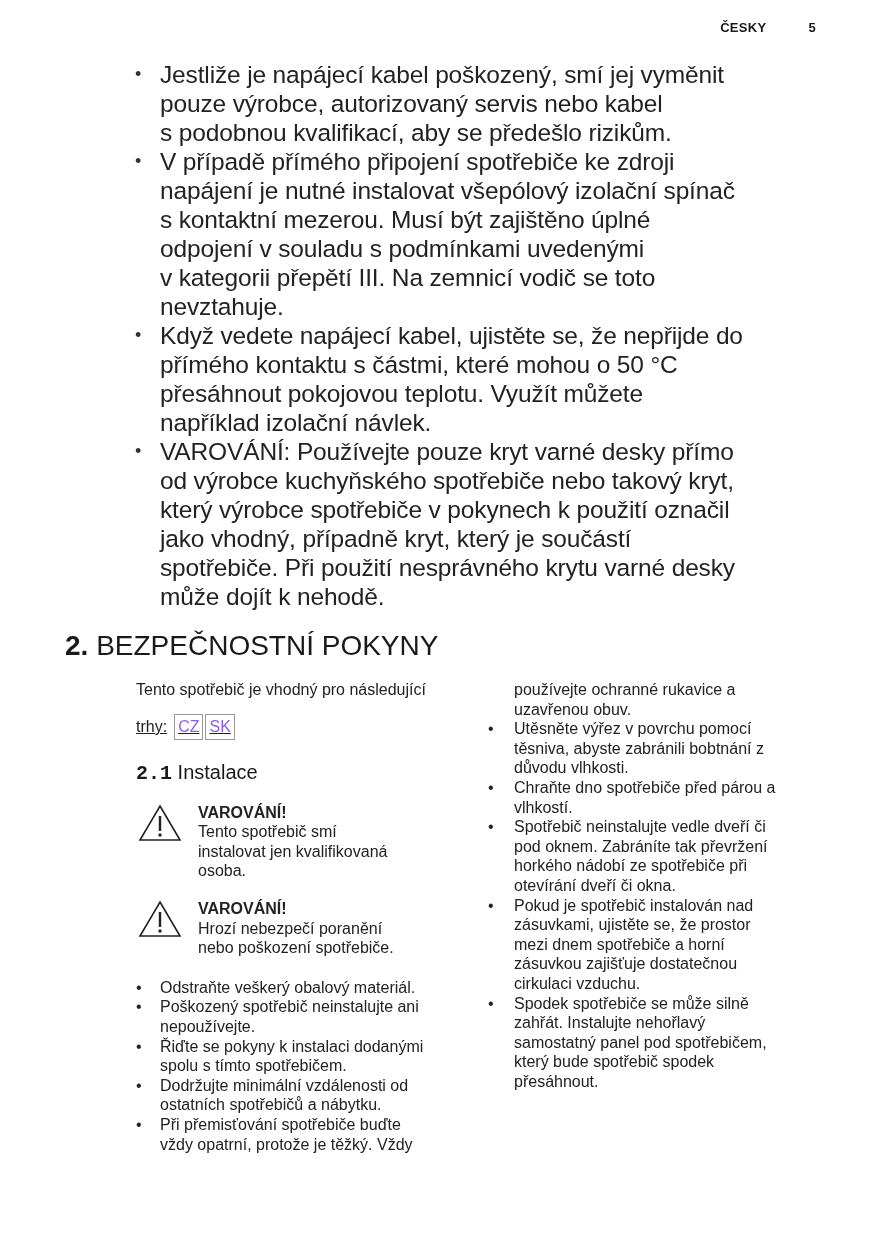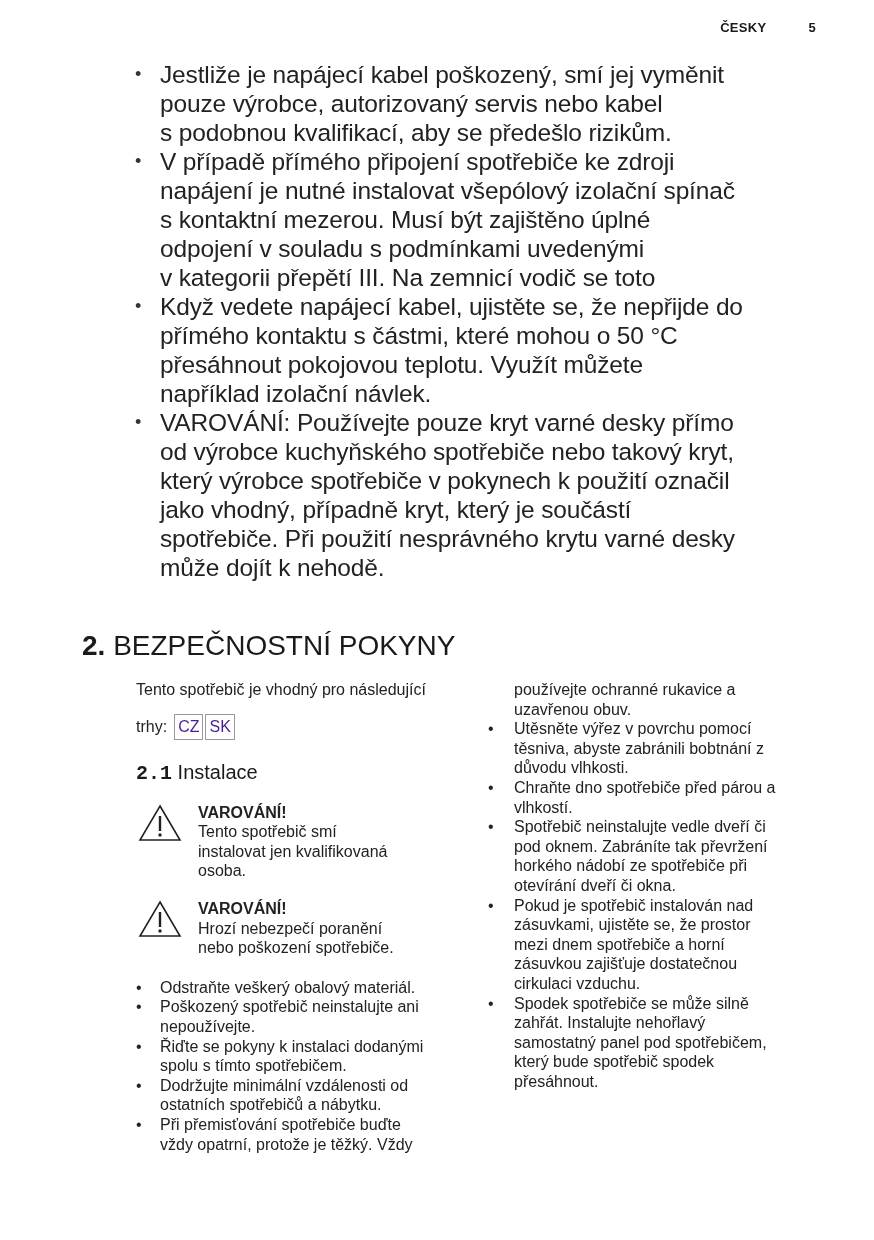--- a/index.html
+++ b/index.html
@@ -19,33 +19,33 @@
     .top-list li {
       position: relative; padding-left: 29px;
       font-size: 24.5px; line-height: 29px; color: #222;
       letter-spacing: -0.15px;
     }
     .top-list li .bullet {
       position: absolute; left: 4px; top: 0; font-size: 18px; color: #333;
     }
     .top-list li .line { display: block; white-space: nowrap; }
     .section-title {
-      position: absolute; left: 82px; top: 630px;
+      position: absolute; left: 65px; top: 630px;
       font-size: 28px; color: #1a1a1a; white-space: nowrap;
     }
     .section-title .num { font-weight: bold; }
     .col-left { position: absolute; left: 136px; top: 680px; width: 330px; }
     .col-right { position: absolute; left: 488px; top: 680px; width: 330px; }
     .small { font-size: 16px; line-height: 19.6px; color: #222; }
     .line { display: block; white-space: nowrap; }
-    .markets { display: flex; align-items: center; margin-top: 14px; }
+    .markets { display: flex; align-items: center; margin-top: 14px; text-decoration: underline; }
     .markets .label { margin-right: 7px; }
     .market-box {
       border: 1px solid #999; padding: 2px 3px; font-size: 16px; line-height: 20px;
-      margin-right: 2px; color: #4c1d95;
+      margin-right: 2px; color: #8b5cf6;
     }
     .subsection {
       margin-top: 20px; font-size: 20px; line-height: 24px; color: #1a1a1a;
     }
     .subsection .num { font-weight: bold; font-family: Liberation Mono, monospace; }
     .warning { display: flex; margin-top: 17px; }
     .warning + .warning { margin-top: 18px; }
     .warning .icon { width: 44px; height: 40px; margin-left: 2px; margin-right: 16px; flex: none; }
     .warning .title { font-weight: bold; }
     .bullets { list-style: none; margin: 20px 0 0 0; padding: 0; }
@@ -70,20 +70,21 @@
     <span class="line">pouze výrobce, autorizovaný servis nebo kabel</span>
     <span class="line">s podobnou kvalifikací, aby se předešlo rizikům.</span>
   </li>
   <li>
     <span class="bullet">•</span>
     <span class="line">V případě přímého připojení spotřebiče ke zdroji</span>
     <span class="line">napájení je nutné instalovat všepólový izolační spínač</span>
     <span class="line">s kontaktní mezerou. Musí být zajištěno úplné</span>
     <span class="line">odpojení v souladu s podmínkami uvedenými</span>
     <span class="line">v kategorii přepětí III. Na zemnicí vodič se toto</span>
+    <span class="line">nevztahuje.</span>
   </li>
   <li>
     <span class="bullet">•</span>
     <span class="line">Když vedete napájecí kabel, ujistěte se, že nepřijde do</span>
     <span class="line">přímého kontaktu s částmi, které mohou o 50 °C</span>
     <span class="line">přesáhnout pokojovou teplotu. Využít můžete</span>
     <span class="line">například izolační návlek.</span>
   </li>
   <li>
     <span class="bullet">•</span>

